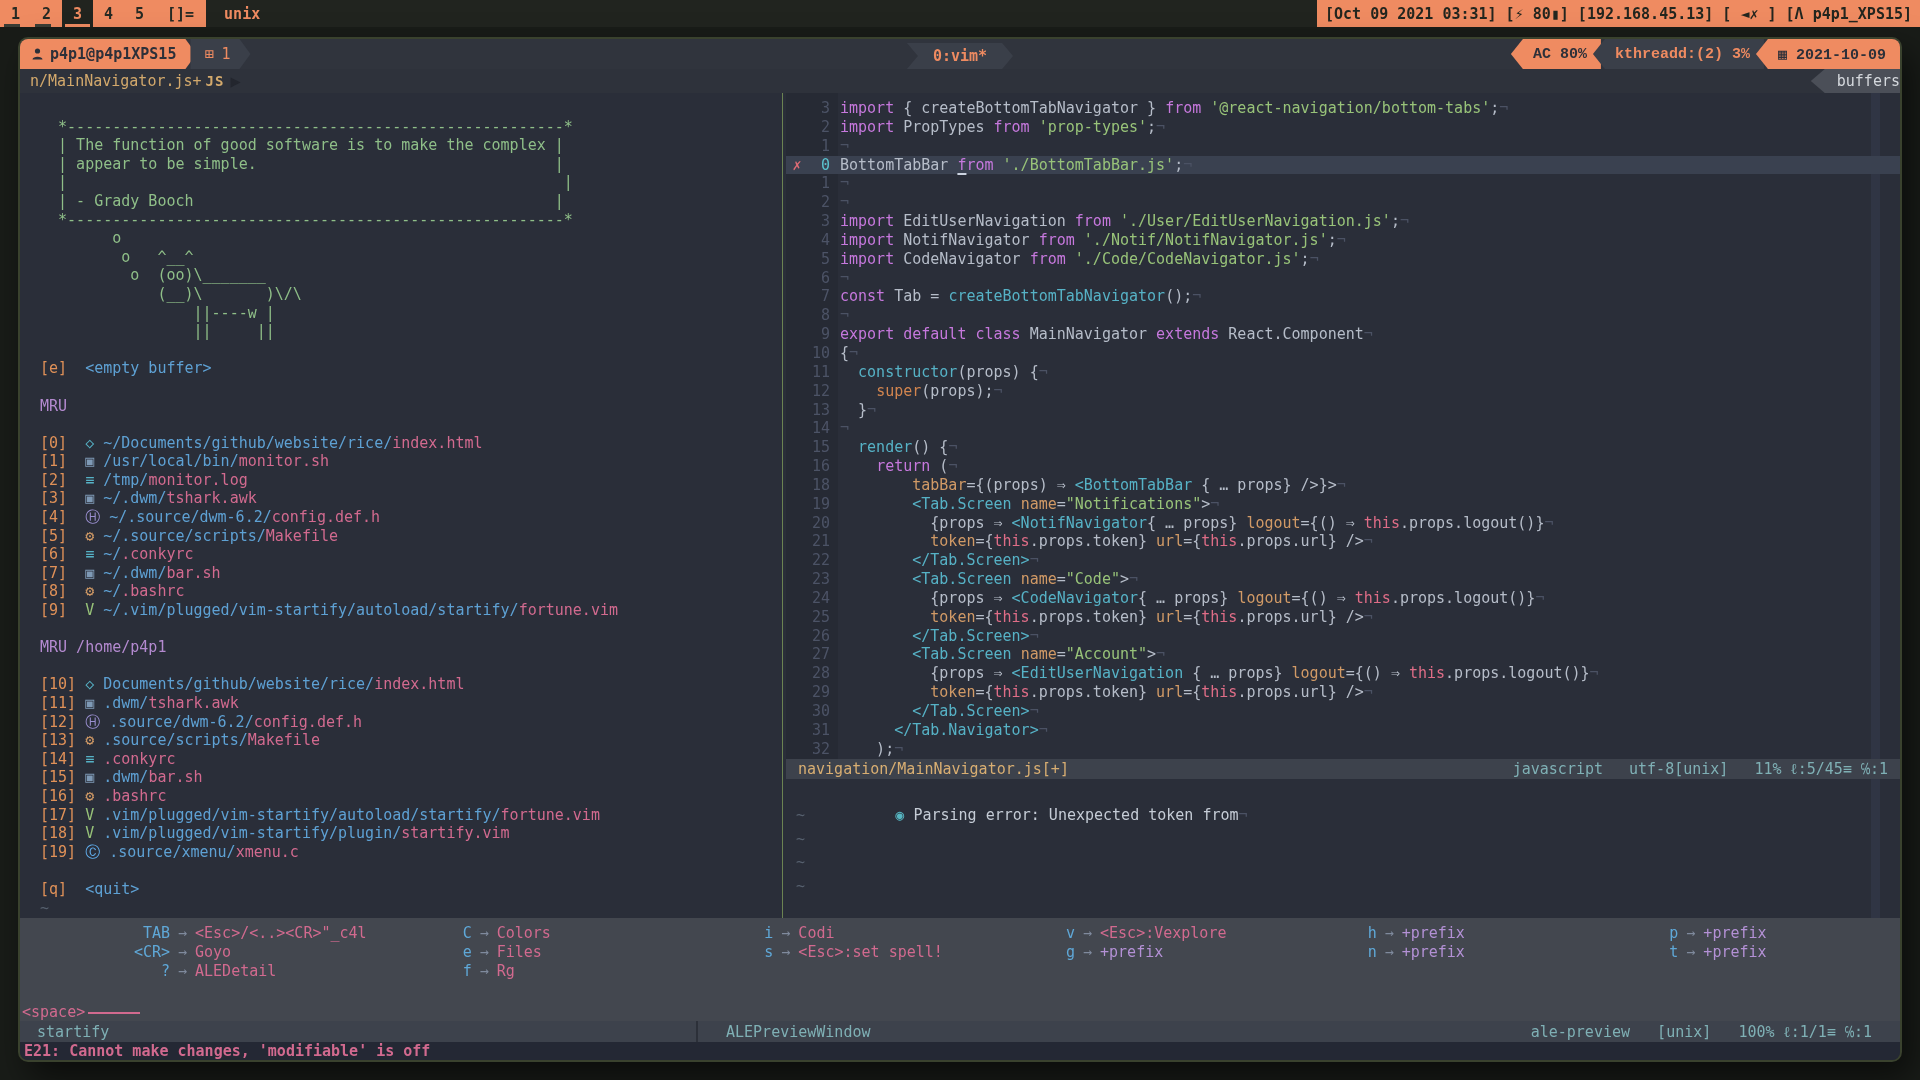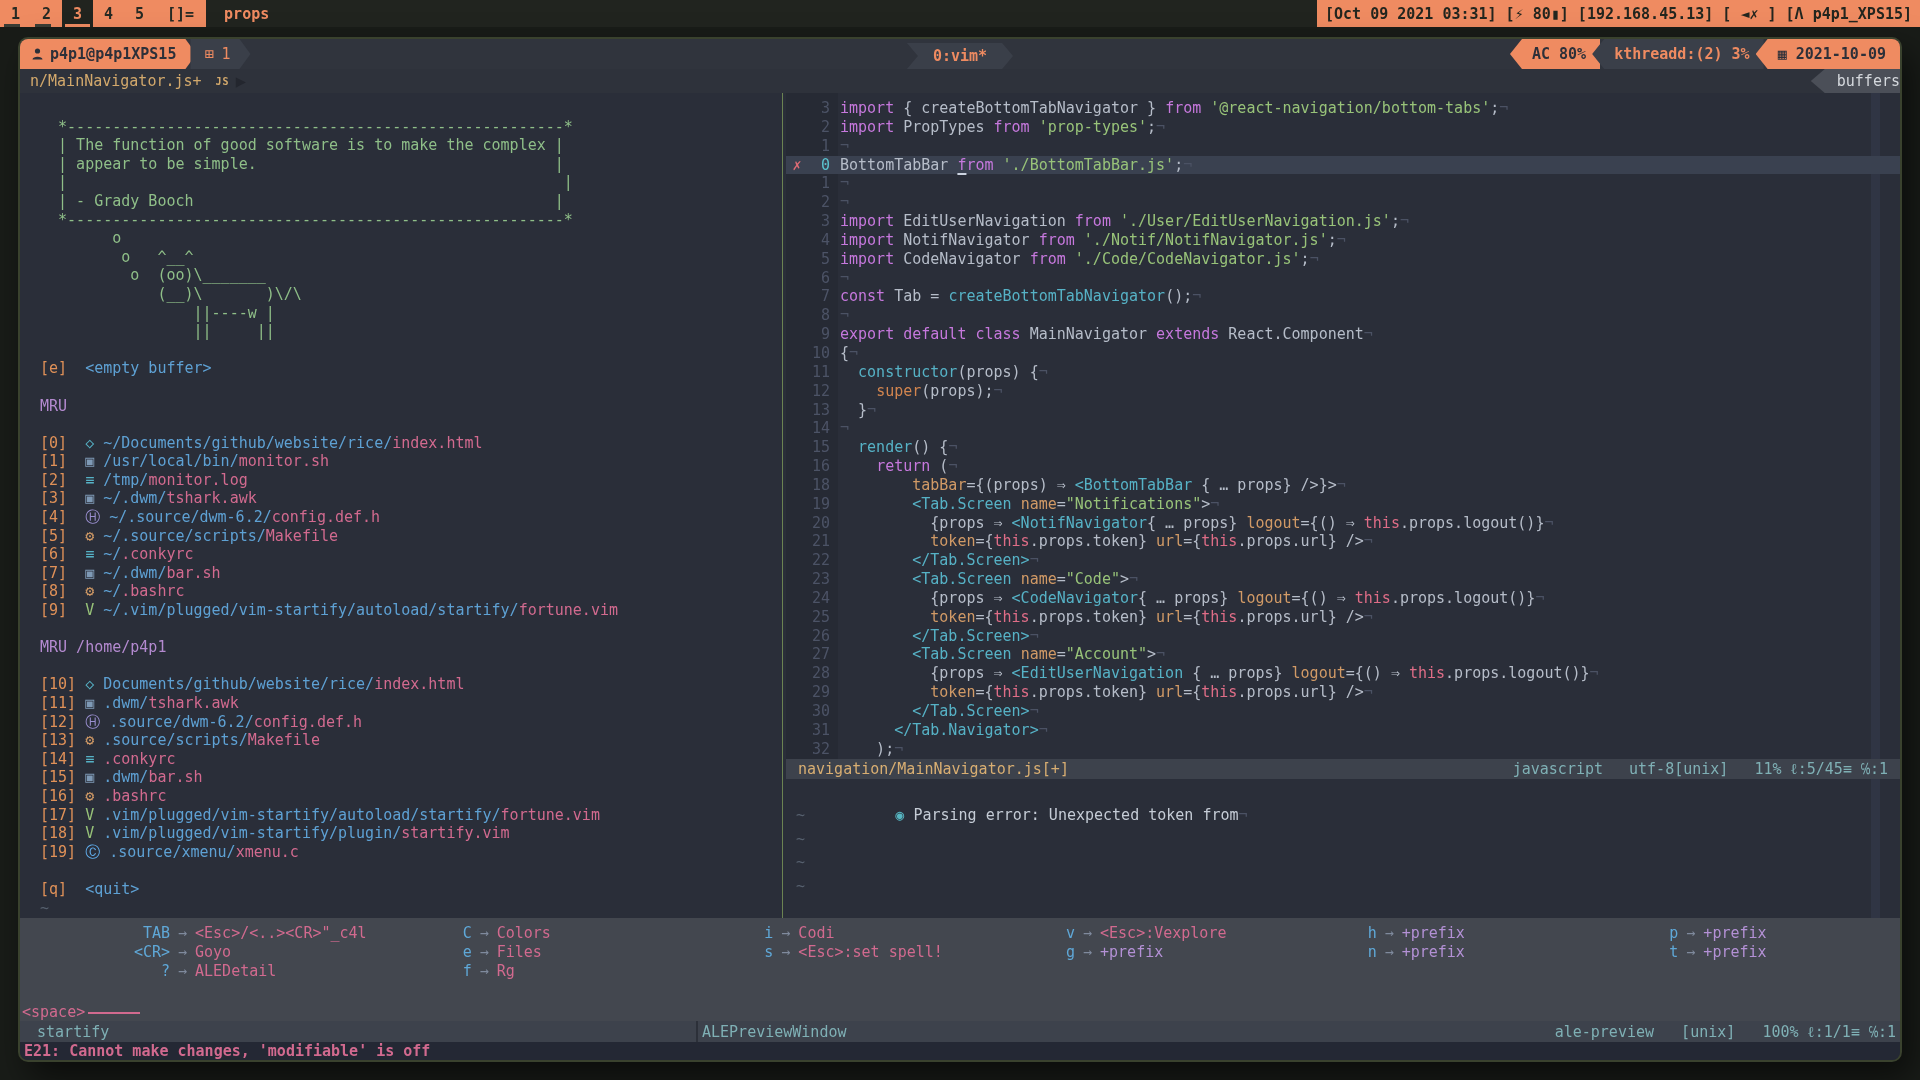--- a/index.html
+++ b/index.html
@@ -31,29 +31,29 @@
   .tseg { display:flex; align-items:center; white-space:pre; }
   .tseg-session { background:#ef8b61; color:#2d3039; font-weight:700; padding:0 20px 0 12px; gap:7px;
     clip-path:polygon(0 0, calc(100% - 11px) 0, 100% 50%, calc(100% - 11px) 100%, 0 100%); }
   .tseg-window { background:#3a3f49; color:#ef8b61; padding:0 20px 0 14px; margin-left:-6px; gap:8px;
     clip-path:polygon(0 0, calc(100% - 11px) 0, 100% 50%, calc(100% - 11px) 100%, 0 100%); }
   .tmux-center { position:absolute; left:50%; top:4px; bottom:0; transform:translateX(-50%);
     background:#3a3f49; color:#ef8b61; font-weight:700; padding:0 26px; display:flex; align-items:center;
     clip-path:polygon(0 0, calc(100% - 11px) 0, 100% 50%, calc(100% - 11px) 100%, 0 100%, 11px 50%); }
   .tmux-right { margin-left:auto; display:flex; align-items:stretch; }
   .tseg-r { display:flex; align-items:center; padding:0 14px 0 22px; white-space:pre;
-    clip-path:polygon(0 50%, 12px 0, 100% 0, 100% 100%, 12px 100%); margin-left:-8px; }
+    clip-path:polygon(0 50%, 12px 0, 100% 0, 100% 100%, 12px 100%); margin-left:-8px;font-family:Liberation Mono, monospace; }
   .tseg-r.orange { background:#ef8b61; color:#2d3039; font-weight:700; }
   .tseg-r.dark { background:#3a3f49; color:#ef8b61; font-weight:700; }
   .tseg-r.last { clip-path:polygon(0 50%, 12px 0, 100% 0, 100% 100%, 12px 100%); }
 
   
   .tabline { height:24px; flex:none; background:#2e323b; display:flex; align-items:center; }
   .tab-file { color:#d3a96c; padding-left:10px; white-space:pre; }
-  .js-badge { color:#d3a96c; font-size:10px; margin-left:14px; font-weight:700; letter-spacing:1px; }
+  .js-badge { color:#d3a96c; font-size:14px; margin-left:4px; font-weight:700; letter-spacing:1px; }
   .tab-sep { color:#23262e; font-size:17px; margin-left:6px; line-height:24px; }
   .buffers-tab { margin-left:auto; background:#4b4f58; color:#d4d8dd; height:100%;
     display:flex; align-items:center; padding:0 0 0 26px;
     clip-path:polygon(0 50%, 14px 0, 100% 0, 100% 100%, 14px 100%); }
 
   
   .main { flex:1; display:flex; min-height:0; position:relative; }
   .pane-left { width:760px; flex:none; padding:6px 0 0 20px; overflow:hidden; }
   .srow { height:18.6px; line-height:18.6px; white-space:pre; }
   .vsep { width:6px; flex:none; position:relative; }
@@ -118,39 +118,39 @@
   .wk-cmd { color:#d26a8f; }
   .wk-prefix { color:#b491d6; }
 
   .spaceline { height:19px; flex:none; background:#43474f; display:flex; align-items:center;
     padding-left:2px; color:#d26a8f; white-space:pre; }
   .space-dash { width:52px; height:2px; background:#d26a8f; margin-left:3px; margin-top:3px; }
 
   .statusrow { height:21px; flex:none; display:flex; background:#3d424c; color:#7fb0b5; align-items:stretch; }
   .sr-left { width:678px; flex:none; display:flex; align-items:center; padding-left:8px;
     border-right:2px solid #2c3039; white-space:pre; }
-  .sr-right { flex:1; display:flex; align-items:center; padding:0 4px; white-space:pre; }
+  .sr-right { flex:1; display:flex; align-items:center; padding:0 28px; white-space:pre; }
   .sr-info { margin-left:auto; white-space:pre; }
 
   .cmdline { height:18px; flex:none; background:#242834; color:#d26a8f; font-weight:700;
     display:flex; align-items:center; padding-left:4px; white-space:pre; }
 </style>
 </head>
 <body>
 
 <div class="dwm-bar">
   <div class="dwm-tags" id="dwm-tags">
       <div class="dwm-tag occ">1</div>
       <div class="dwm-tag occ">2</div>
       <div class="dwm-tag sel">3</div>
       <div class="dwm-tag">4</div>
       <div class="dwm-tag">5</div>
     </div>
   <div class="dwm-layout">[]=</div>
-  <div class="dwm-title">props</div>
+  <div class="dwm-title">unix</div>
   <div class="dwm-status">[Oct 09 2021 03:31] [⚡ 80▮] [192.168.45.13] [ ◄✗ ] [Λ p4p1_XPS15]</div>
 </div>
 
 <div class="terminal">
 
   <div class="tmux-bar">
     <div class="tseg tseg-session">
       <svg width="11" height="12" viewBox="0 0 11 12">
         <circle cx="5.5" cy="3" r="2.6" fill="#2d3039"></circle>
         <path d="M0.5 11.5 C0.5 7.8 10.5 7.8 10.5 11.5 Z" fill="#2d3039"></path>

